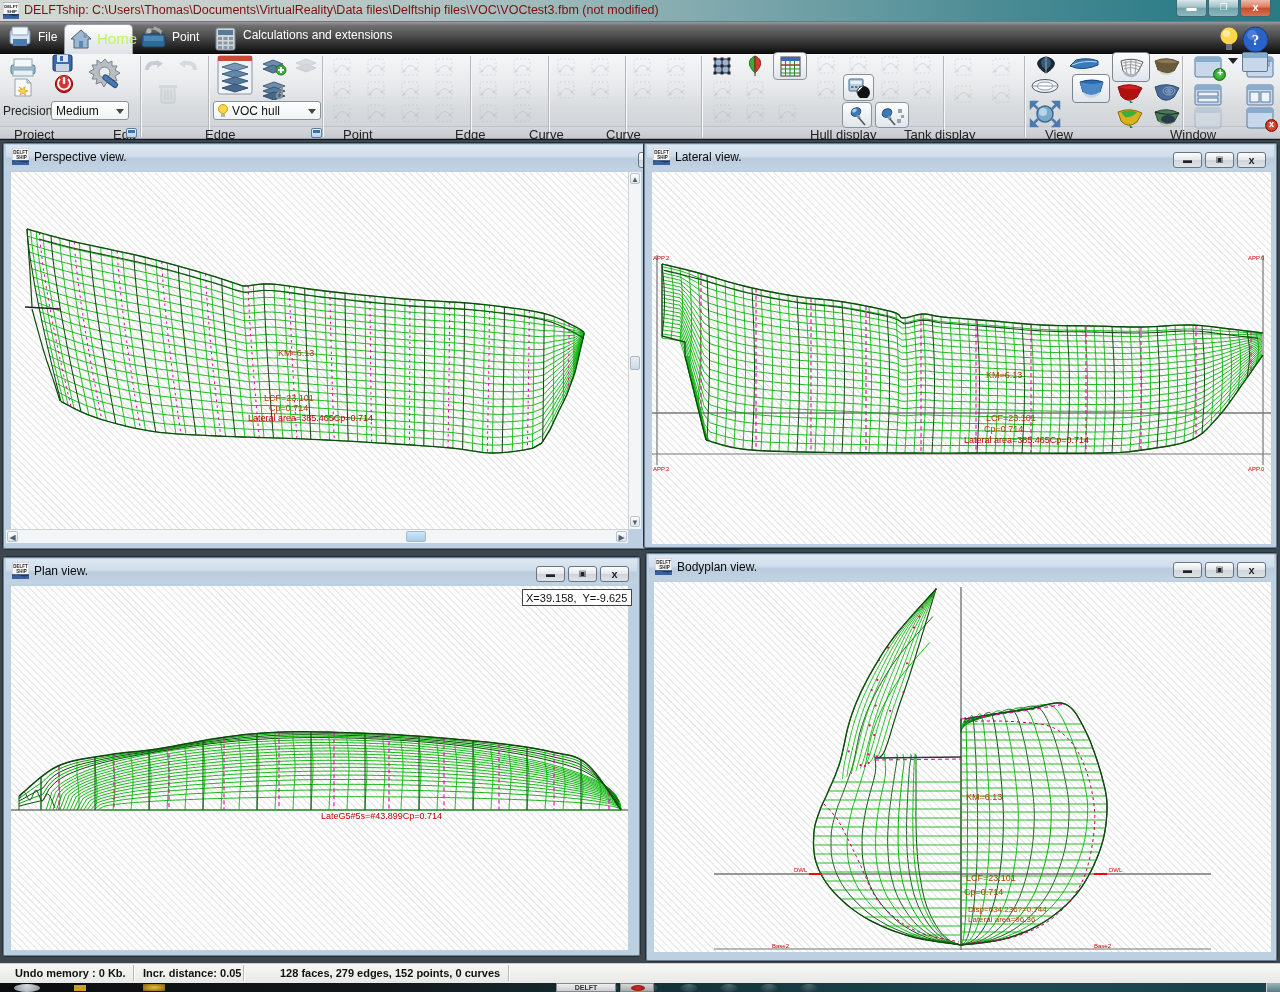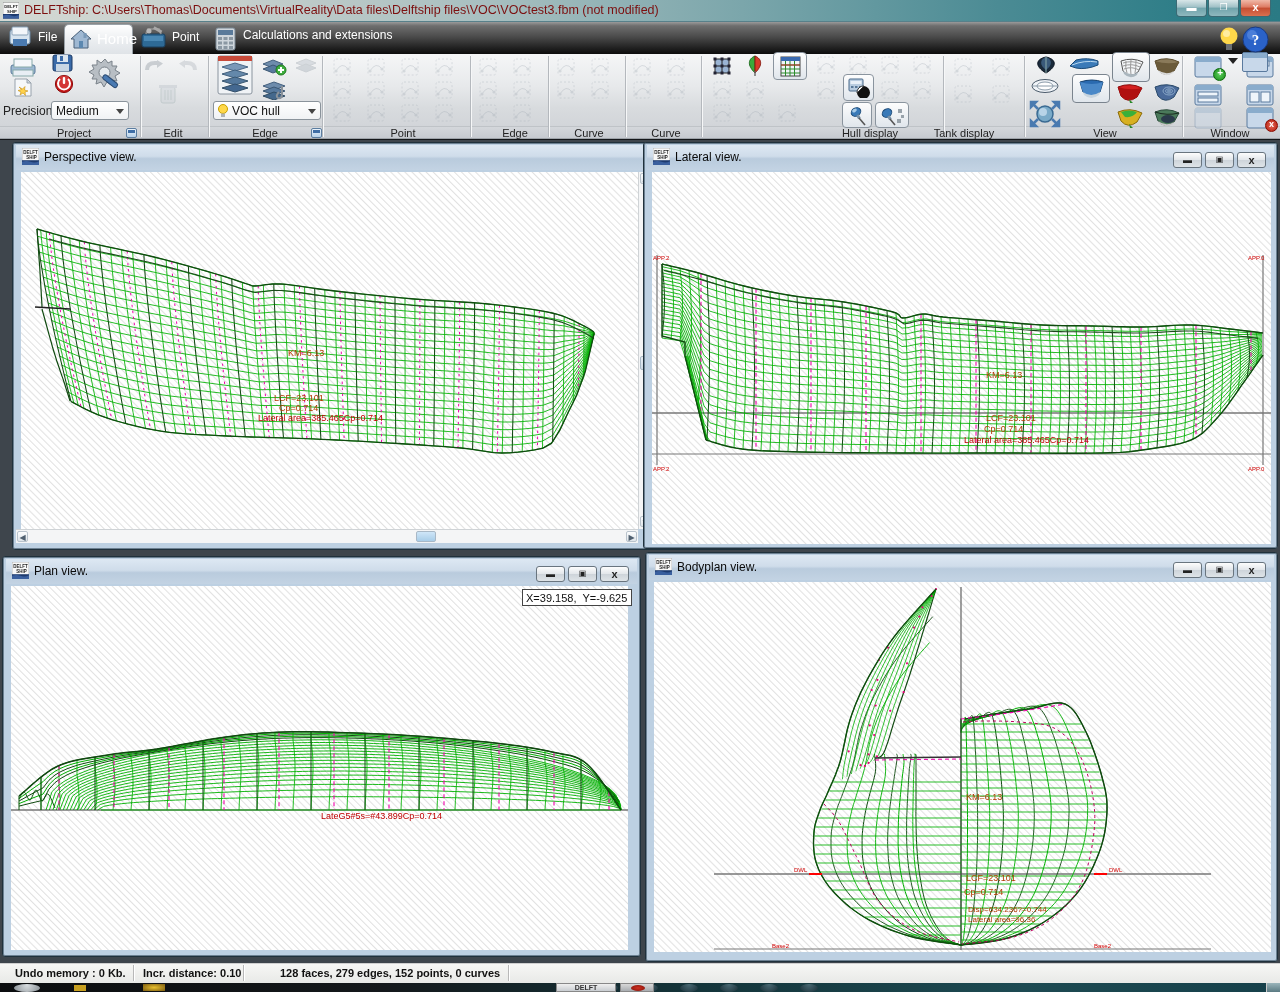--- a/index.html
+++ b/index.html
@@ -19,21 +19,21 @@
 .tab{top:0;height:32px;color:#fff;font-size:12px}
 #hometab{left:64px;top:24px;width:69px;height:30px;background:linear-gradient(#fff,#e9ecef 60%,#dfe3e7);
  border-radius:5px 5px 0 0;border:1px solid #9aa2a8;border-bottom:none;color:#111}
 
 #ribbon{left:0;top:54px;width:1280px;height:73px;
  background:linear-gradient(#f5f6f7 0%,#e7e9eb 45%,#d8dbde 75%,#d2d5d9 100%);
  border-bottom:1px solid #bfc3c7}
 #labelrow{left:0;top:127px;width:1280px;height:12px;background:linear-gradient(#d4d7db,#c6cad0);
  border-bottom:1px solid #9ea3a9}
 .gsep{top:56px;width:1px;height:81px;background:#b4b8bd;box-shadow:1px 0 0 #f6f7f8}
-.glabel{top:127px;font-size:11px;color:#222;text-align:center}
+.glabel{top:127px;font-size:13px;color:#222;}
 .launch{top:128px;width:11px;height:10px;background:linear-gradient(#eaf2fa,#b8d2ea);border:1px solid #5b7da0;border-radius:2px}
 .launch:before{content:"";position:absolute;left:1px;top:1px;right:1px;height:3px;background:#3f6ea6}
 
 #mdi{left:0;top:139px;width:1280px;height:824px;background:#3e454c;border-top:1px solid #14171a}
 .child{position:absolute;border:1px solid #20313c;border-radius:3px;background:#bdd0e2;
  box-shadow:0 0 0 1px #6c8091 inset}
 .ctitle{position:absolute;left:3px;top:2px;right:3px;height:25px;
  background:linear-gradient(#dde8f3 0%,#cfdcea 45%,#b9cbdd 55%,#c3d3e3 100%);font-size:12px;color:#0a0a0a}
 .ctitle .txt{position:absolute;left:28px;top:5px}
 .ctitle .ic{position:absolute;left:6px;top:3px}
@@ -80,21 +80,21 @@
     </svg></div>
 <div class="tab abs" style="left:38px;top:30px">File</div>
 <div id="hometab" class="abs"></div>
 <div class="abs" style="left:70px;top:28px;width:22px;height:22px">
 <svg width="22" height="22" viewBox="0 0 22 22">
       <path d="M11 2 L21 11 L18 11 L18 20 L4 20 L4 11 L1 11 Z" fill="#b8cde0" stroke="none" stroke-width="0"></path>
       <path d="M11 2 L21 11 L18 11 L18 20 L4 20 L4 11 L1 11 Z" fill="#9fb8d2" stroke="#4a6078"></path>
       <rect x="9" y="13" width="4" height="7" fill="#5c88b0"></rect>
       <rect x="13.5" y="5" width="3" height="5" fill="#7a99b8"></rect>
     </svg></div>
-<div class="abs" style="left:97px;top:30px;font-size:15px;color:#ffffff">Home</div>
+<div class="abs" style="left:97px;top:30px;font-size:15px;color:#bef264">Home</div>
 <div class="abs" style="left:140px;top:26px;width:27px;height:24px">
 <svg width="27" height="24" viewBox="0 0 27 24">
       <rect x="2" y="8" width="23" height="13" rx="2" fill="#2e6a96" stroke="#1a3e5c"></rect>
       <rect x="4" y="10" width="19" height="5" fill="#4a88b4"></rect>
       <path d="M6 8 L8 3 L19 3 L21 8" fill="none" stroke="#888" stroke-width="2"></path>
       <circle cx="9" cy="5" r="2.5" fill="#b8b8b8"></circle>
       <rect x="13" y="2" width="9" height="3" fill="#a8a8a8" transform="rotate(30 17 4)"></rect>
     </svg></div>
 <div class="tab abs" style="left:172px;top:30px">Point</div>
 <div class="abs" style="left:214px;top:27px;width:23px;height:24px">
@@ -653,21 +653,21 @@
       <circle cx="8.5" cy="7.5" r="3.5" fill="#ffeca0"></circle>
       <rect x="8" y="18" width="6" height="6" fill="#6a6f74"></rect>
     </svg></div>
 <div class="abs" style="left:1242px;top:26px;width:27px;height:27px">
 <svg width="27" height="27" viewBox="0 0 27 27">
       <circle cx="13.5" cy="13.5" r="12.5" fill="#2a62c8" stroke="#1a3a80"></circle>
       <circle cx="10" cy="9" r="5" fill="#5a8ae0" opacity="0.7"></circle>
       <text x="13.5" y="19" text-anchor="middle" font-size="15" font-weight="bold" fill="#fff" font-family="Liberation Serif">?</text>
     </svg></div>
 <div id="mdi" class="abs">
-    <div class="child abs" style="left:12px;top:2px;width:741px;height:408px">
+    <div class="child abs" style="left:2px;top:2px;width:741px;height:408px">
       <div class="ctitle">
         <span class="ic"><svg width="17" height="17" viewBox="0 0 16 16">
             <rect x="0" y="0" width="16" height="16" fill="#f8f8f8" stroke="#888" stroke-width="0.5"></rect>
             <text x="8" y="5.5" font-size="4.2" font-weight="bold" fill="#222" text-anchor="middle" font-family="Liberation Sans">DELFT</text>
             <text x="9" y="10" font-size="4.2" font-weight="bold" fill="#222" text-anchor="middle" font-family="Liberation Sans">SHIP</text>
             <rect x="0" y="11.5" width="16" height="4.5" fill="#1d3a6e"></rect>
             <path d="M0 13 Q4 11.5 8 13 T16 12.5 L16 16 L0 16 Z" fill="#3a5f9e"></path>
           </svg></span>
         <span class="txt">Perspective view.</span>
         <div class="cbtn" style="right:72px">▬</div>
@@ -1158,21 +1158,21 @@
           <text x="314" y="330" font-size="8" fill="#b03a00">Disp=634.236?=0.744</text>
           <text x="314" y="340" font-size="8" fill="#b03a00">Lateral area=96.36</text>
         </svg></div>
     </div>
   </div>
 <div id="status" class="abs"></div>
 <div class="ssep abs" style="left:133px"></div>
 <div class="ssep abs" style="left:243px"></div>
 <div class="ssep abs" style="left:508px"></div>
 <div class="abs" style="left:15px;top:967px;font-size:11px;font-weight:bold;color:#111">Undo memory : 0 Kb.</div>
-<div class="abs" style="left:143px;top:967px;font-size:11px;font-weight:bold;color:#111">Incr. distance: 0.10</div>
+<div class="abs" style="left:143px;top:967px;font-size:11px;font-weight:bold;color:#111">Incr. distance: 0.05</div>
 <div class="abs" style="left:280px;top:967px;font-size:11px;font-weight:bold;color:#111">128 faces, 279 edges, 152 points, 0 curves</div>
 <div id="taskbar" class="abs"></div>
 <div class="ticon abs" style="left:14px;top:984px;width:26px;height:8px;background:radial-gradient(circle at 50% 10%,#d8dde0,#888f94)"></div>
 <div class="abs" style="left:74px;top:985px;width:12px;height:6px;background:#c8a020"></div>
 <div class="abs" style="left:143px;top:984px;width:22px;height:7px;background:radial-gradient(#e8c030,#7a5a10)"></div>
 <div class="ticon abs" style="left:560px;top:984px;width:18px;height:8px;background:radial-gradient(circle at 50% 0%,#4a6a74,#1a3038)"></div>
 <div class="ticon abs" style="left:600px;top:984px;width:18px;height:8px;background:radial-gradient(circle at 50% 0%,#4a6a74,#1a3038)"></div>
 <div class="ticon abs" style="left:640px;top:984px;width:18px;height:8px;background:radial-gradient(circle at 50% 0%,#4a6a74,#1a3038)"></div>
 <div class="ticon abs" style="left:680px;top:984px;width:18px;height:8px;background:radial-gradient(circle at 50% 0%,#4a6a74,#1a3038)"></div>
 <div class="ticon abs" style="left:720px;top:984px;width:18px;height:8px;background:radial-gradient(circle at 50% 0%,#4a6a74,#1a3038)"></div>

